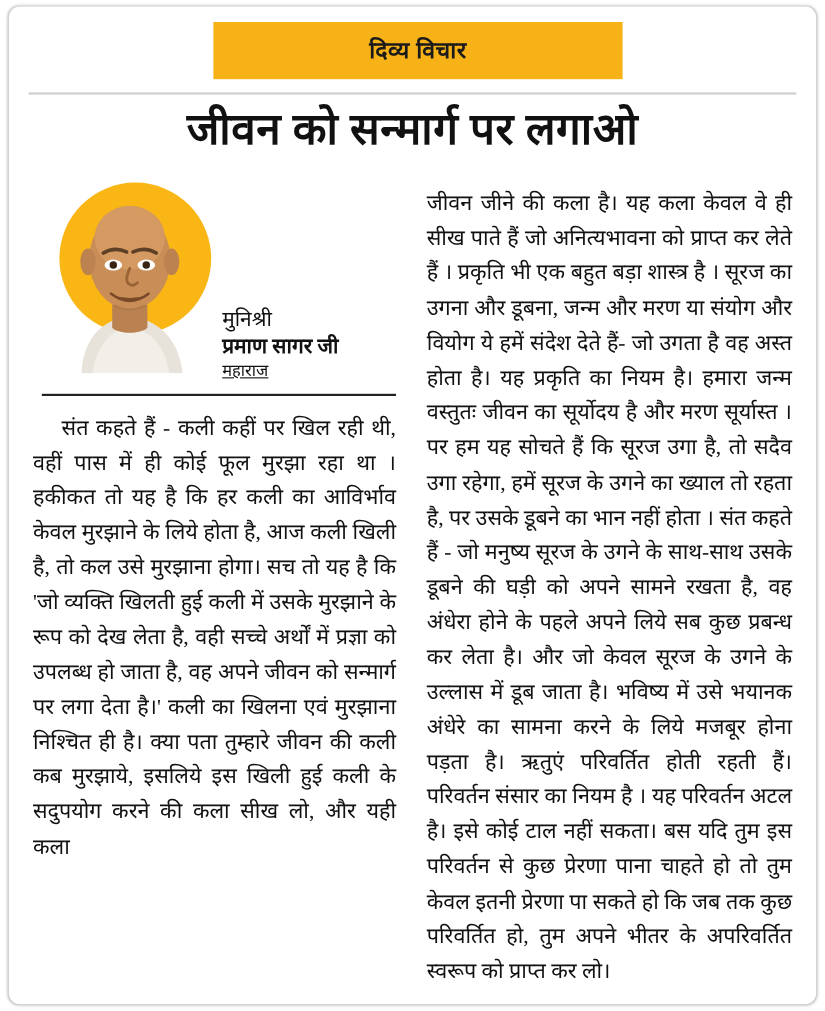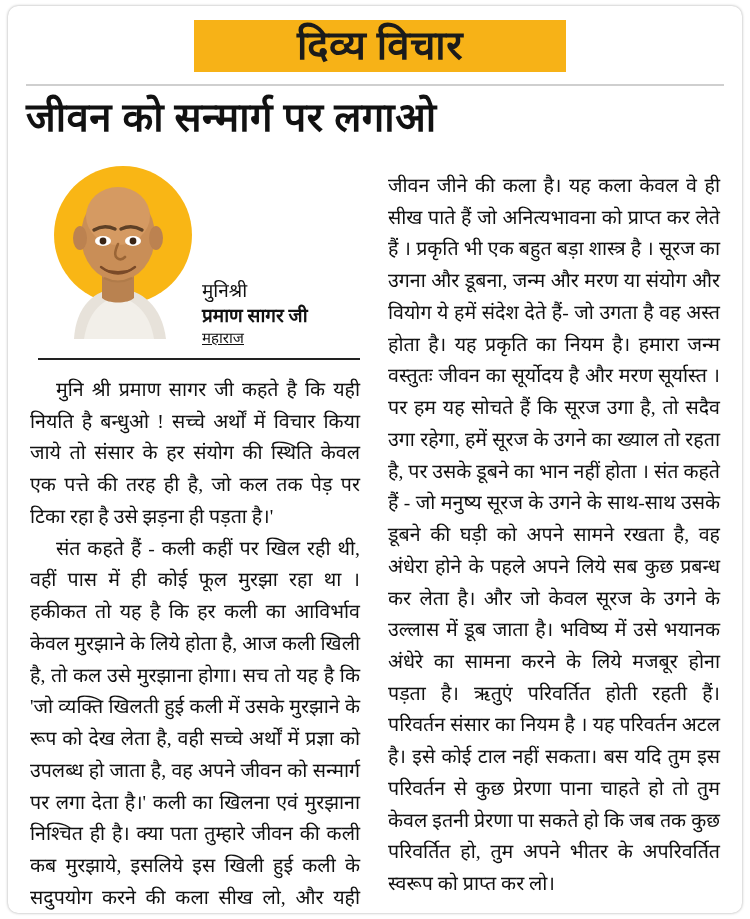--- a/index.html
+++ b/index.html
@@ -47,39 +47,40 @@
     background: #f7b217;
   }
   .masthead-title {
     position: absolute;
     left: 186px;
     top: 14px;
     width: 372px;
     height: 56px;
     line-height: 52px;
     text-align: center;
-    font-size: 40px;
+    font-size: 21px;
     font-weight: bold;
     color: #1b1b1b;
     letter-spacing: 0.5px;
   }
   .rule-top {
     position: absolute;
     left: 18px;
     top: 78px;
     width: 698px;
     height: 2px;
     background: #cfcfcf;
   }
   
   .headline {
     position: absolute;
     left: 18px;
     top: 88px;
     width: 698px;
+    text-align: center;
     font-size: 40px;
     font-weight: bold;
     color: #111111;
     line-height: 1.18;
     letter-spacing: 0.5px;
   }
   
   .columns {
     position: absolute;
     left: 22px;
@@ -242,21 +243,20 @@
           </div>
           <div class="author-text">
             <div class="author-pre">मुनिश्री</div>
             <div class="author-name">प्रमाण सागर जी</div>
             <div class="author-post">महाराज</div>
           </div>
           <div class="author-rule"></div>
         </div>
 
         <div class="body-text">
-          <p>मुनि श्री प्रमाण सागर जी कहते है कि यही नियति है बन्धुओ ! सच्चे अर्थों में विचार किया जाये तो संसार के हर संयोग की स्थिति केवल एक पत्ते की तरह ही है, जो कल तक पेड़ पर टिका रहा है उसे झड़ना ही पड़ता है।'</p>
           <p>संत कहते हैं - कली कहीं पर खिल रही थी, वहीं पास में ही कोई फूल मुरझा रहा था । हकीकत तो यह है कि हर कली का आविर्भाव केवल मुरझाने के लिये होता है, आज कली खिली है, तो कल उसे मुरझाना होगा। सच तो यह है कि 'जो व्यक्ति खिलती हुई कली में उसके मुरझाने के रूप को देख लेता है, वही सच्चे अर्थों में प्रज्ञा को उपलब्ध हो जाता है, वह अपने जीवन को सन्मार्ग पर लगा देता है।' कली का खिलना एवं मुरझाना निश्चित ही है। क्या पता तुम्हारे जीवन की कली कब मुरझाये, इसलिये इस खिली हुई कली के सदुपयोग करने की कला सीख लो, और यही कला</p>
         </div>
       </div>
 
       <div class="col-right">
         <div class="body-text">
           <p style="text-indent:0">जीवन जीने की कला है। यह कला केवल वे ही सीख पाते हैं जो अनित्यभावना को प्राप्त कर लेते हैं । प्रकृति भी एक बहुत बड़ा शास्त्र है । सूरज का उगना और डूबना, जन्म और मरण या संयोग और वियोग ये हमें संदेश देते हैं- जो उगता है वह अस्त होता है। यह प्रकृति का नियम है। हमारा जन्म वस्तुतः जीवन का सूर्योदय है और मरण सूर्यास्त । पर हम यह सोचते हैं कि सूरज उगा है, तो सदैव उगा रहेगा, हमें सूरज के उगने का ख्याल तो रहता है, पर उसके डूबने का भान नहीं होता । संत कहते हैं - जो मनुष्य सूरज के उगने के साथ-साथ उसके डूबने की घड़ी को अपने सामने रखता है, वह अंधेरा होने के पहले अपने लिये सब कुछ प्रबन्ध कर लेता है। और जो केवल सूरज के उगने के उल्लास में डूब जाता है। भविष्य में उसे भयानक अंधेरे का सामना करने के लिये मजबूर होना पड़ता है। ऋतुएं परिवर्तित होती रहती हैं। परिवर्तन संसार का नियम है । यह परिवर्तन अटल है। इसे कोई टाल नहीं सकता। बस यदि तुम इस परिवर्तन से कुछ प्रेरणा पाना चाहते हो तो तुम केवल इतनी प्रेरणा पा सकते हो कि जब तक कुछ परिवर्तित हो, तुम अपने भीतर के अपरिवर्तित स्वरूप को प्राप्त कर लो।</p>
         </div>
       </div>
     </div>

